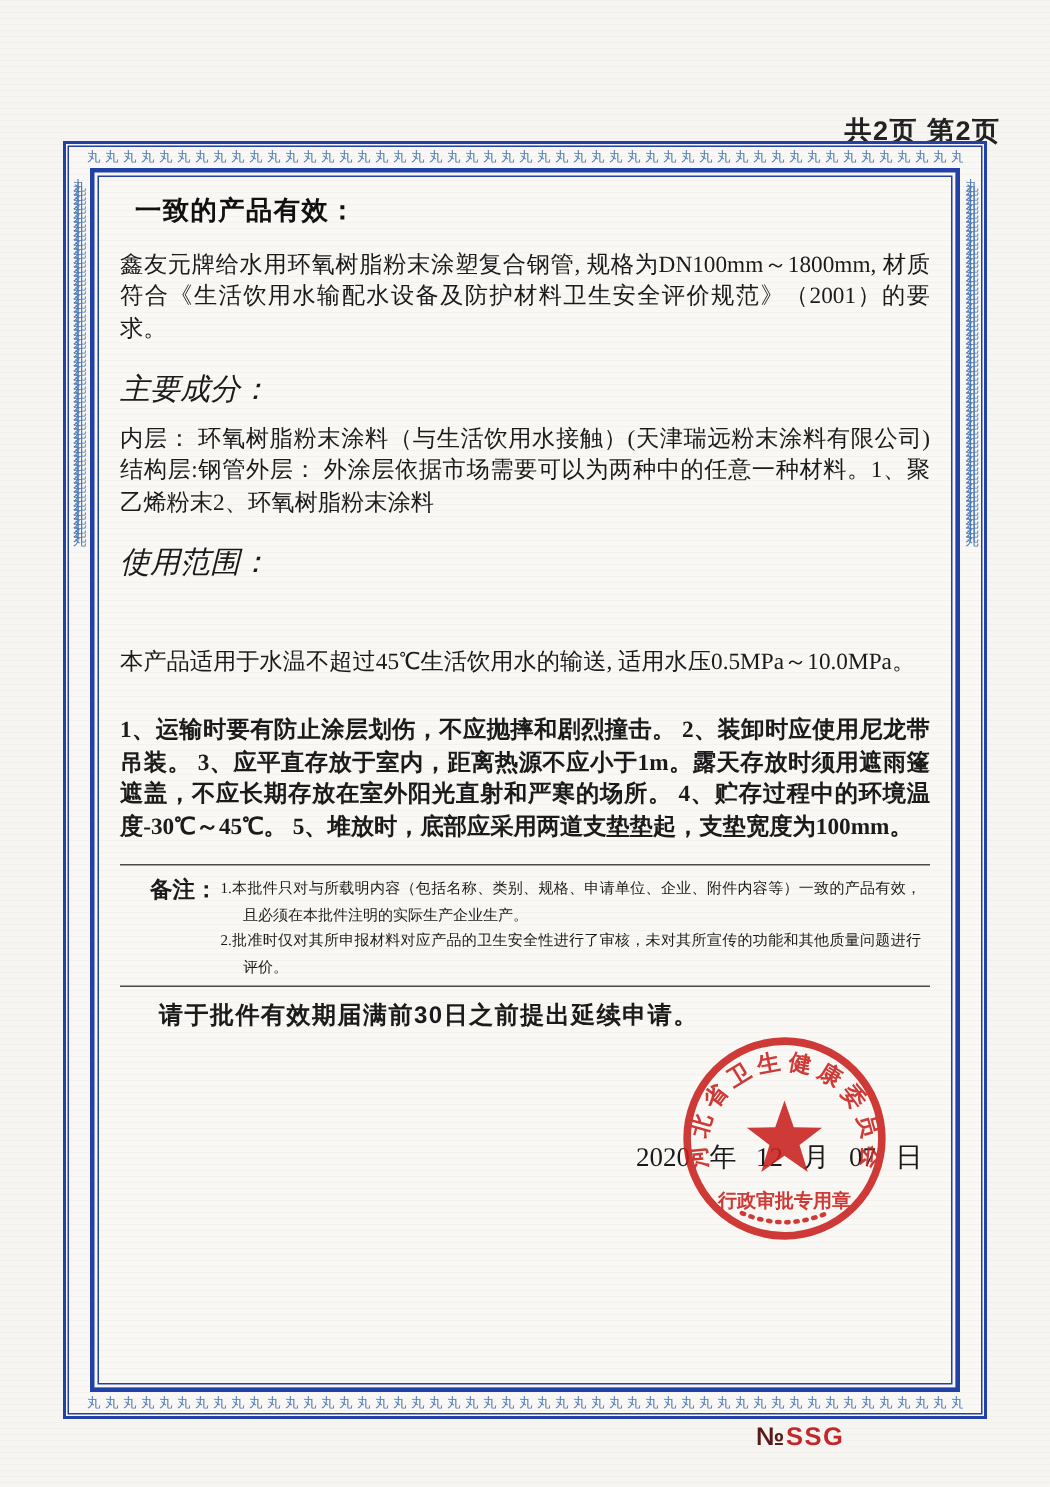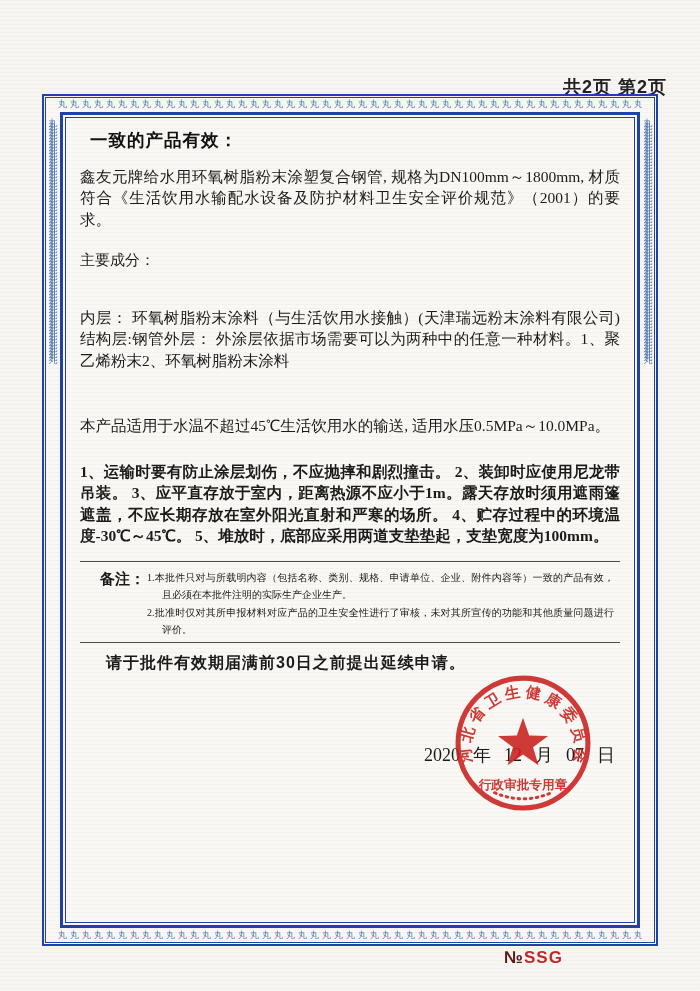--- a/index.html
+++ b/index.html
@@ -52,23 +52,23 @@
     overflow:hidden;
   }
   .doc-title{
     font-family:"Liberation Sans", sans-serif;
     font-size:17.5px; font-weight:bold; letter-spacing:1px;
     margin:4px 0 0 10px; color:#111;
   }
   .desc-label{ font-size:16px; margin-top:1px; }
   .para{ text-align:justify; }
   .p-desc{ margin-top:14px; }
-  .sec-label{ font-size:15px; }
+  .sec-label{ font-size:20px;font-style:italic; }
   .l-comp { margin-top:20px; }
-  .p-comp { margin-top:35px; }
+  .p-comp { margin-top:10px; }
   .l-scope{ margin-top:19px; }
   .p-scope{ margin-top:44px; }
   .l-note { margin-top:55px; }
   .p-note { margin-top:24px; line-height:21.5px;font-weight:bold; }
   .rule{ border:none; border-top:1px solid #4a4a4a; margin-top:14px; }
   .rule2{ border:none; border-top:1px solid #4a4a4a; margin-top:3px; }
   .remark-row{ display:flex; margin:7px 6px 0 20px; }
   .remark-label{ font-weight:bold; font-size:15px; white-space:nowrap; padding-right:2px; }
   .remark-items{ font-size:10px; line-height:17.5px; text-align:justify; }
   .remark-item{ padding-left:15px; text-indent:-15px; }
@@ -108,20 +108,21 @@
 
     <div class="inner">
       <div class="content">
 
         <h1 class="doc-title">一致的产品有效：</h1>
         <p class="para p-desc">鑫友元牌给水用环氧树脂粉末涂塑复合钢管, 规格为DN100mm～1800mm, 材质符合《生活饮用水输配水设备及防护材料卫生安全评价规范》（2001）的要求。</p>
 
         <div class="sec-label l-comp">主要成分：</div>
         <p class="para p-comp">内层： 环氧树脂粉末涂料（与生活饮用水接触）(天津瑞远粉末涂料有限公司)　结构层:钢管外层： 外涂层依据市场需要可以为两种中的任意一种材料。1、聚乙烯粉末2、环氧树脂粉末涂料</p>
 
+        <div class="sec-label l-scope">使用范围：</div>
         <p class="para p-scope">本产品适用于水温不超过45℃生活饮用水的输送, 适用水压0.5MPa～10.0MPa。</p>
 
         <p class="para p-note">1、运输时要有防止涂层划伤，不应抛摔和剧烈撞击。 2、装卸时应使用尼龙带吊装。 3、应平直存放于室内，距离热源不应小于1m。露天存放时须用遮雨篷遮盖，不应长期存放在室外阳光直射和严寒的场所。 4、贮存过程中的环境温度-30℃～45℃。 5、堆放时，底部应采用两道支垫垫起，支垫宽度为100mm。</p>
 
         <hr class="rule">
 
         <div class="remark-row">
           <div class="remark-label">备注：</div>
           <div class="remark-items">
             <div class="remark-item">1.本批件只对与所载明内容（包括名称、类别、规格、申请单位、企业、附件内容等）一致的产品有效，且必须在本批件注明的实际生产企业生产。</div>

